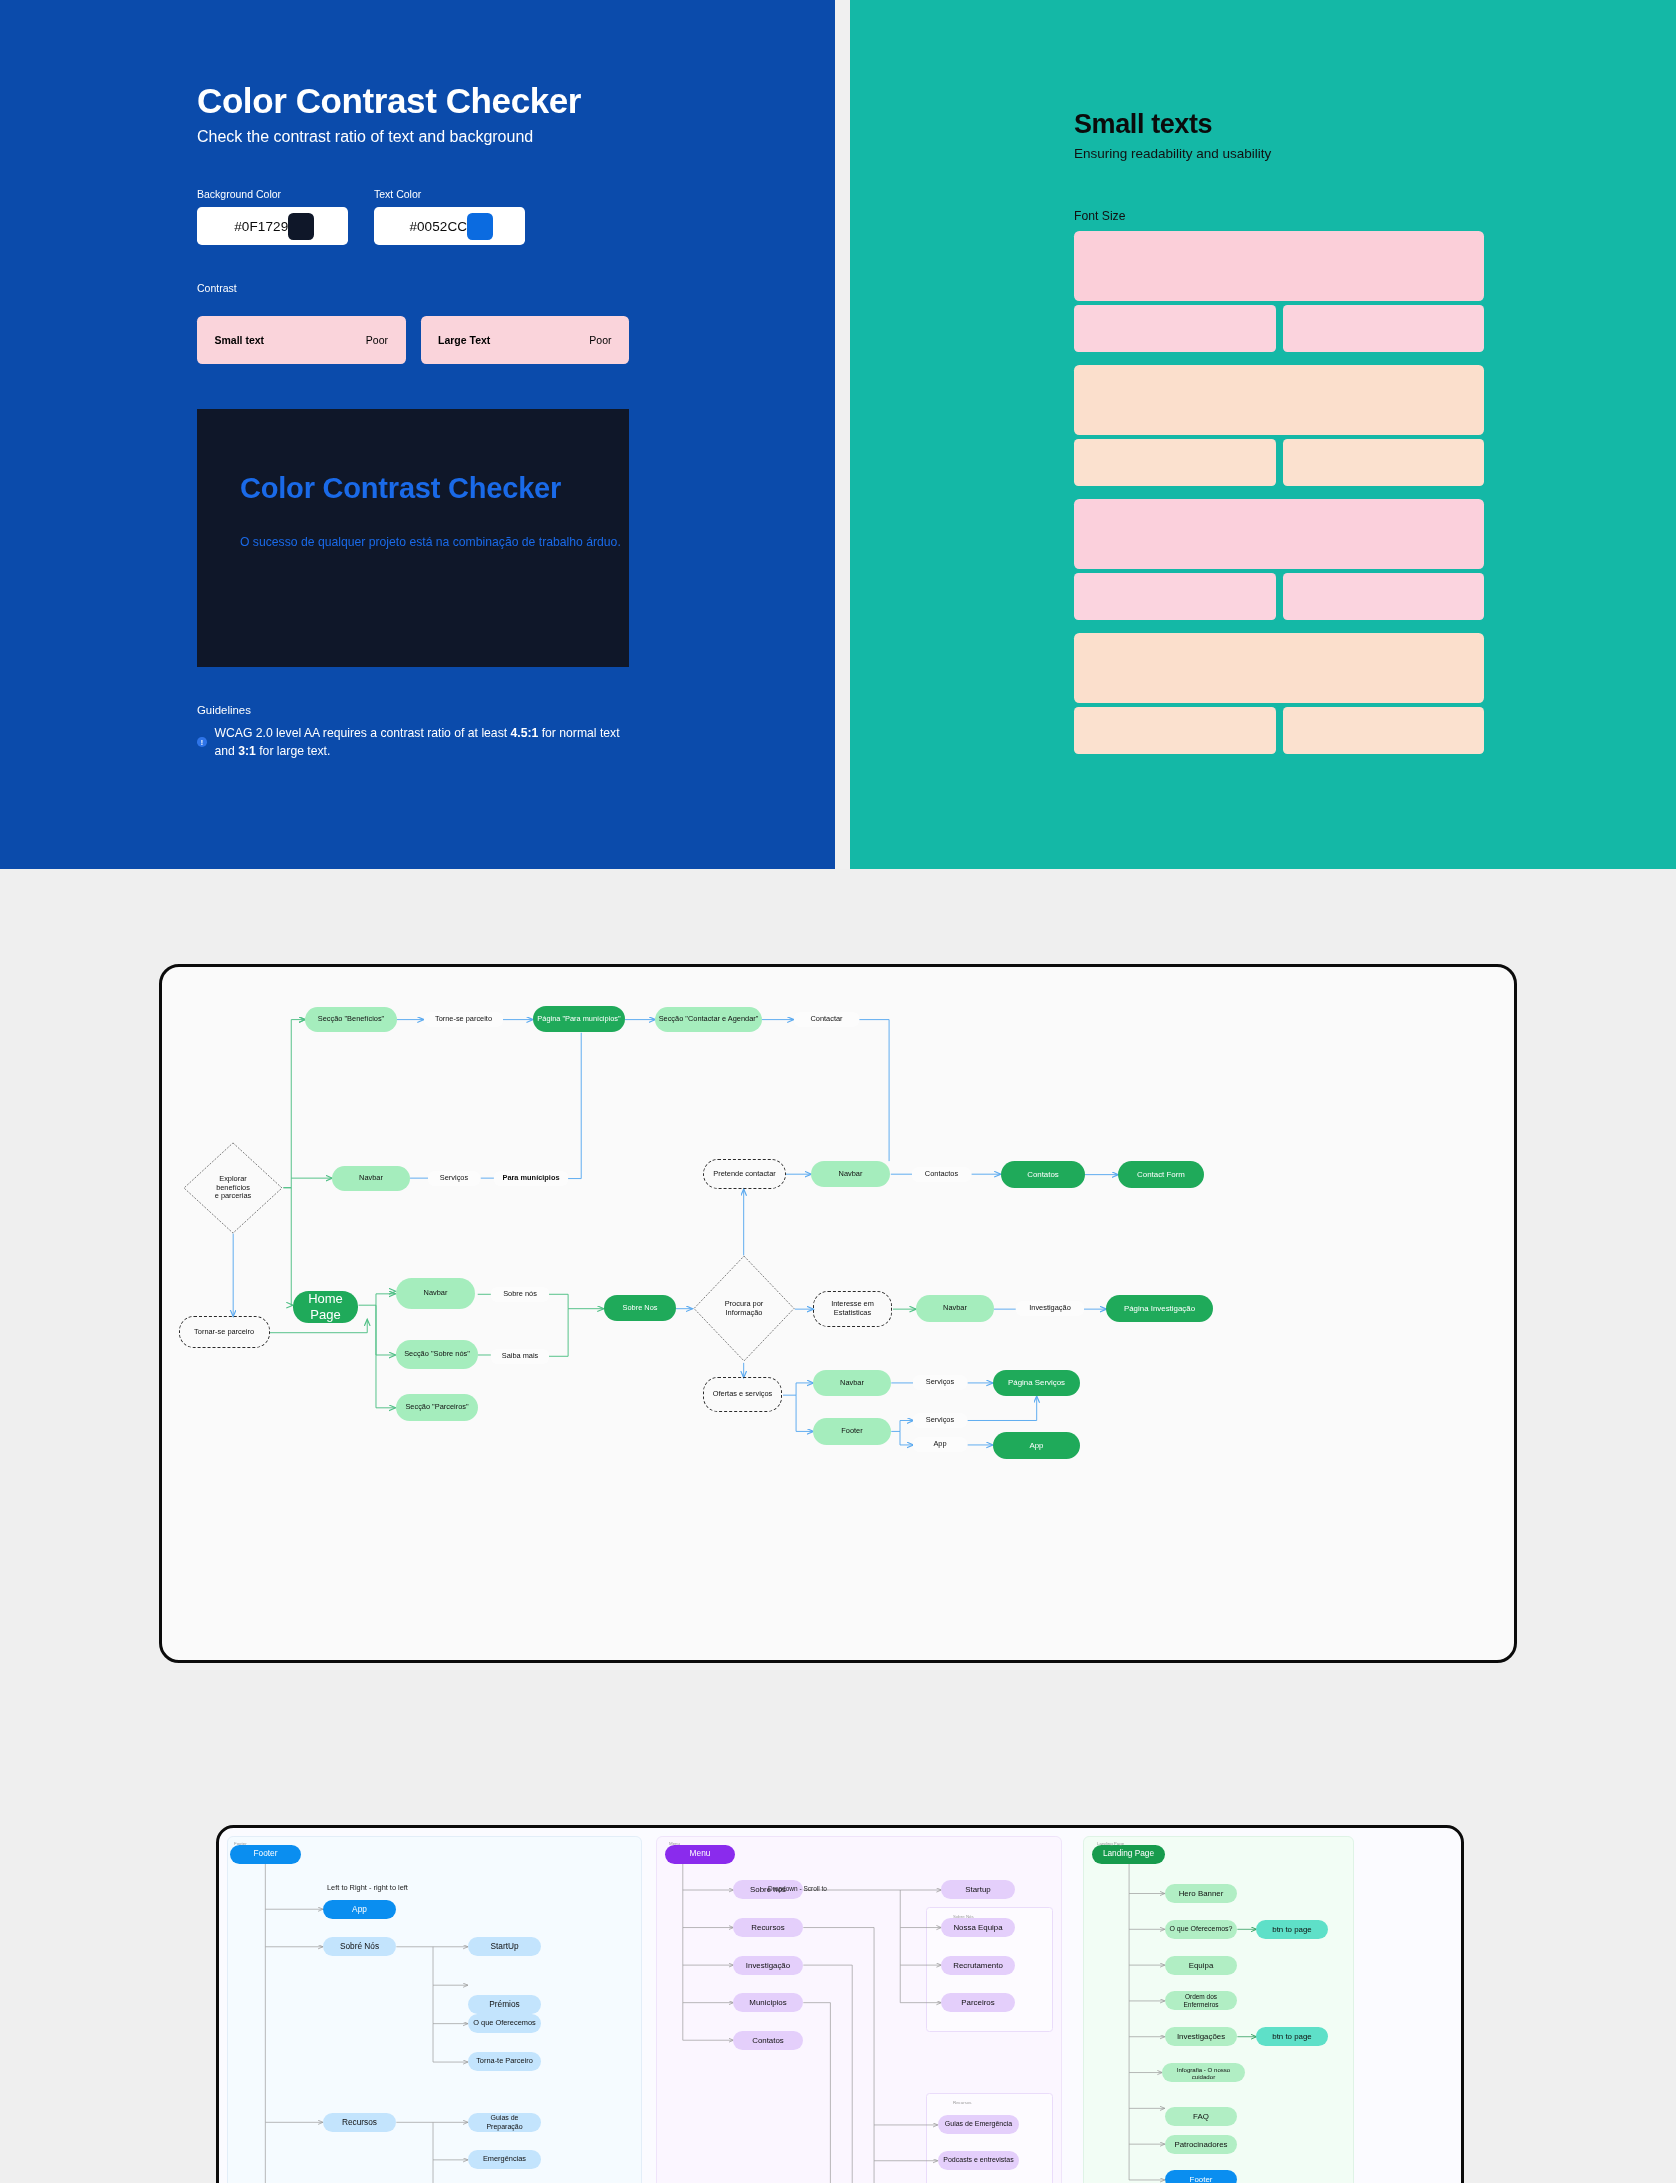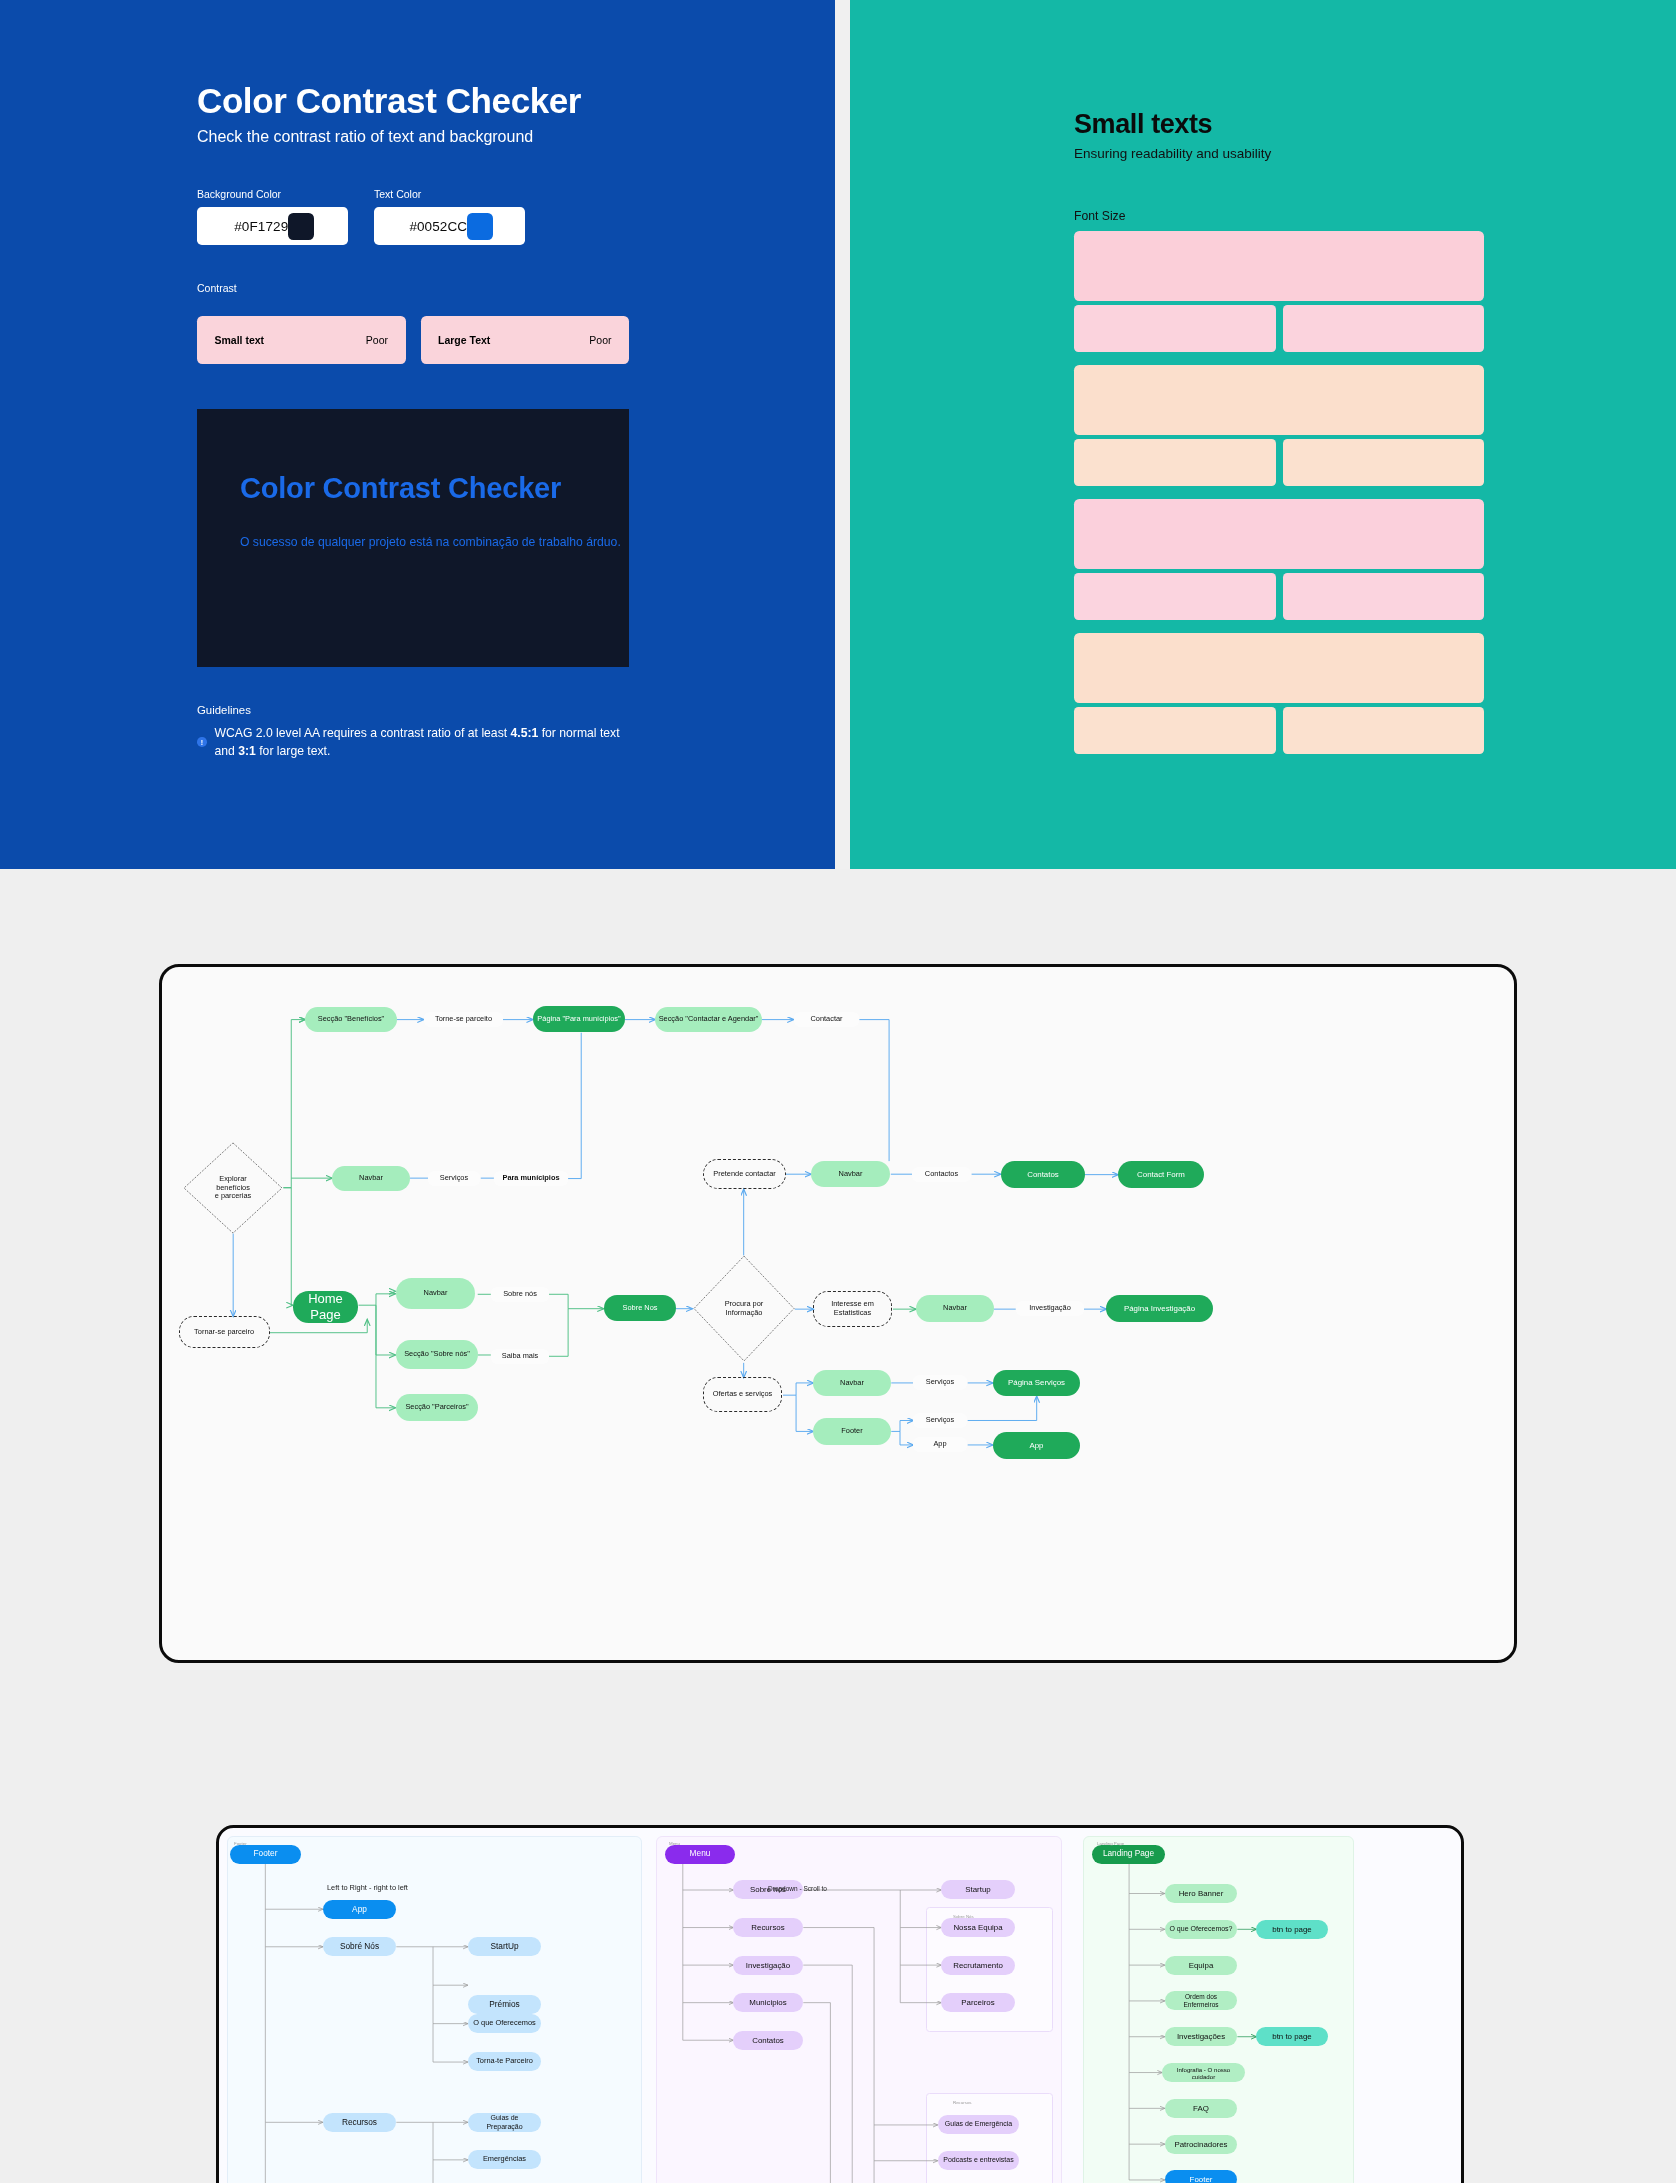--- a/index.html
+++ b/index.html
@@ -620,21 +620,21 @@
         </div>
         <div class="snode s-green-l" style="left: 946px; top: 199px; width: 72px; height: 19px; font-size: 7.9px;">
           <span>Investigações</span>
         </div>
         <div class="snode s-teal" style="left: 1037px; top: 199px; width: 72px; height: 19px; font-size: 7.9px;">
           <span>btn to page</span>
         </div>
         <div class="snode s-green-l" style="left: 943px; top: 235px; width: 83px; height: 19px; font-size: 6.1px;">
           <span>Infografia - O nosso cuidador</span>
         </div>
-        <div class="snode s-green-l" style="left: 946px; top: 271px; width: 72px; height: 19px; font-size: 7.9px;">
+        <div class="snode s-green-l" style="left: 946px; top: 279px; width: 72px; height: 19px; font-size: 7.9px;">
           <span>FAQ</span>
         </div>
         <div class="snode s-green-l" style="left: 946px; top: 307px; width: 72px; height: 19px; font-size: 7.9px;">
           <span>Patrocinadores</span>
         </div>
         <div class="snode s-blue-d" style="left: 946px; top: 342px; width: 72px; height: 19px; font-size: 7.9px;">
           <span>Footer</span>
         </div>
       </div>
     <div id="site-notes">

